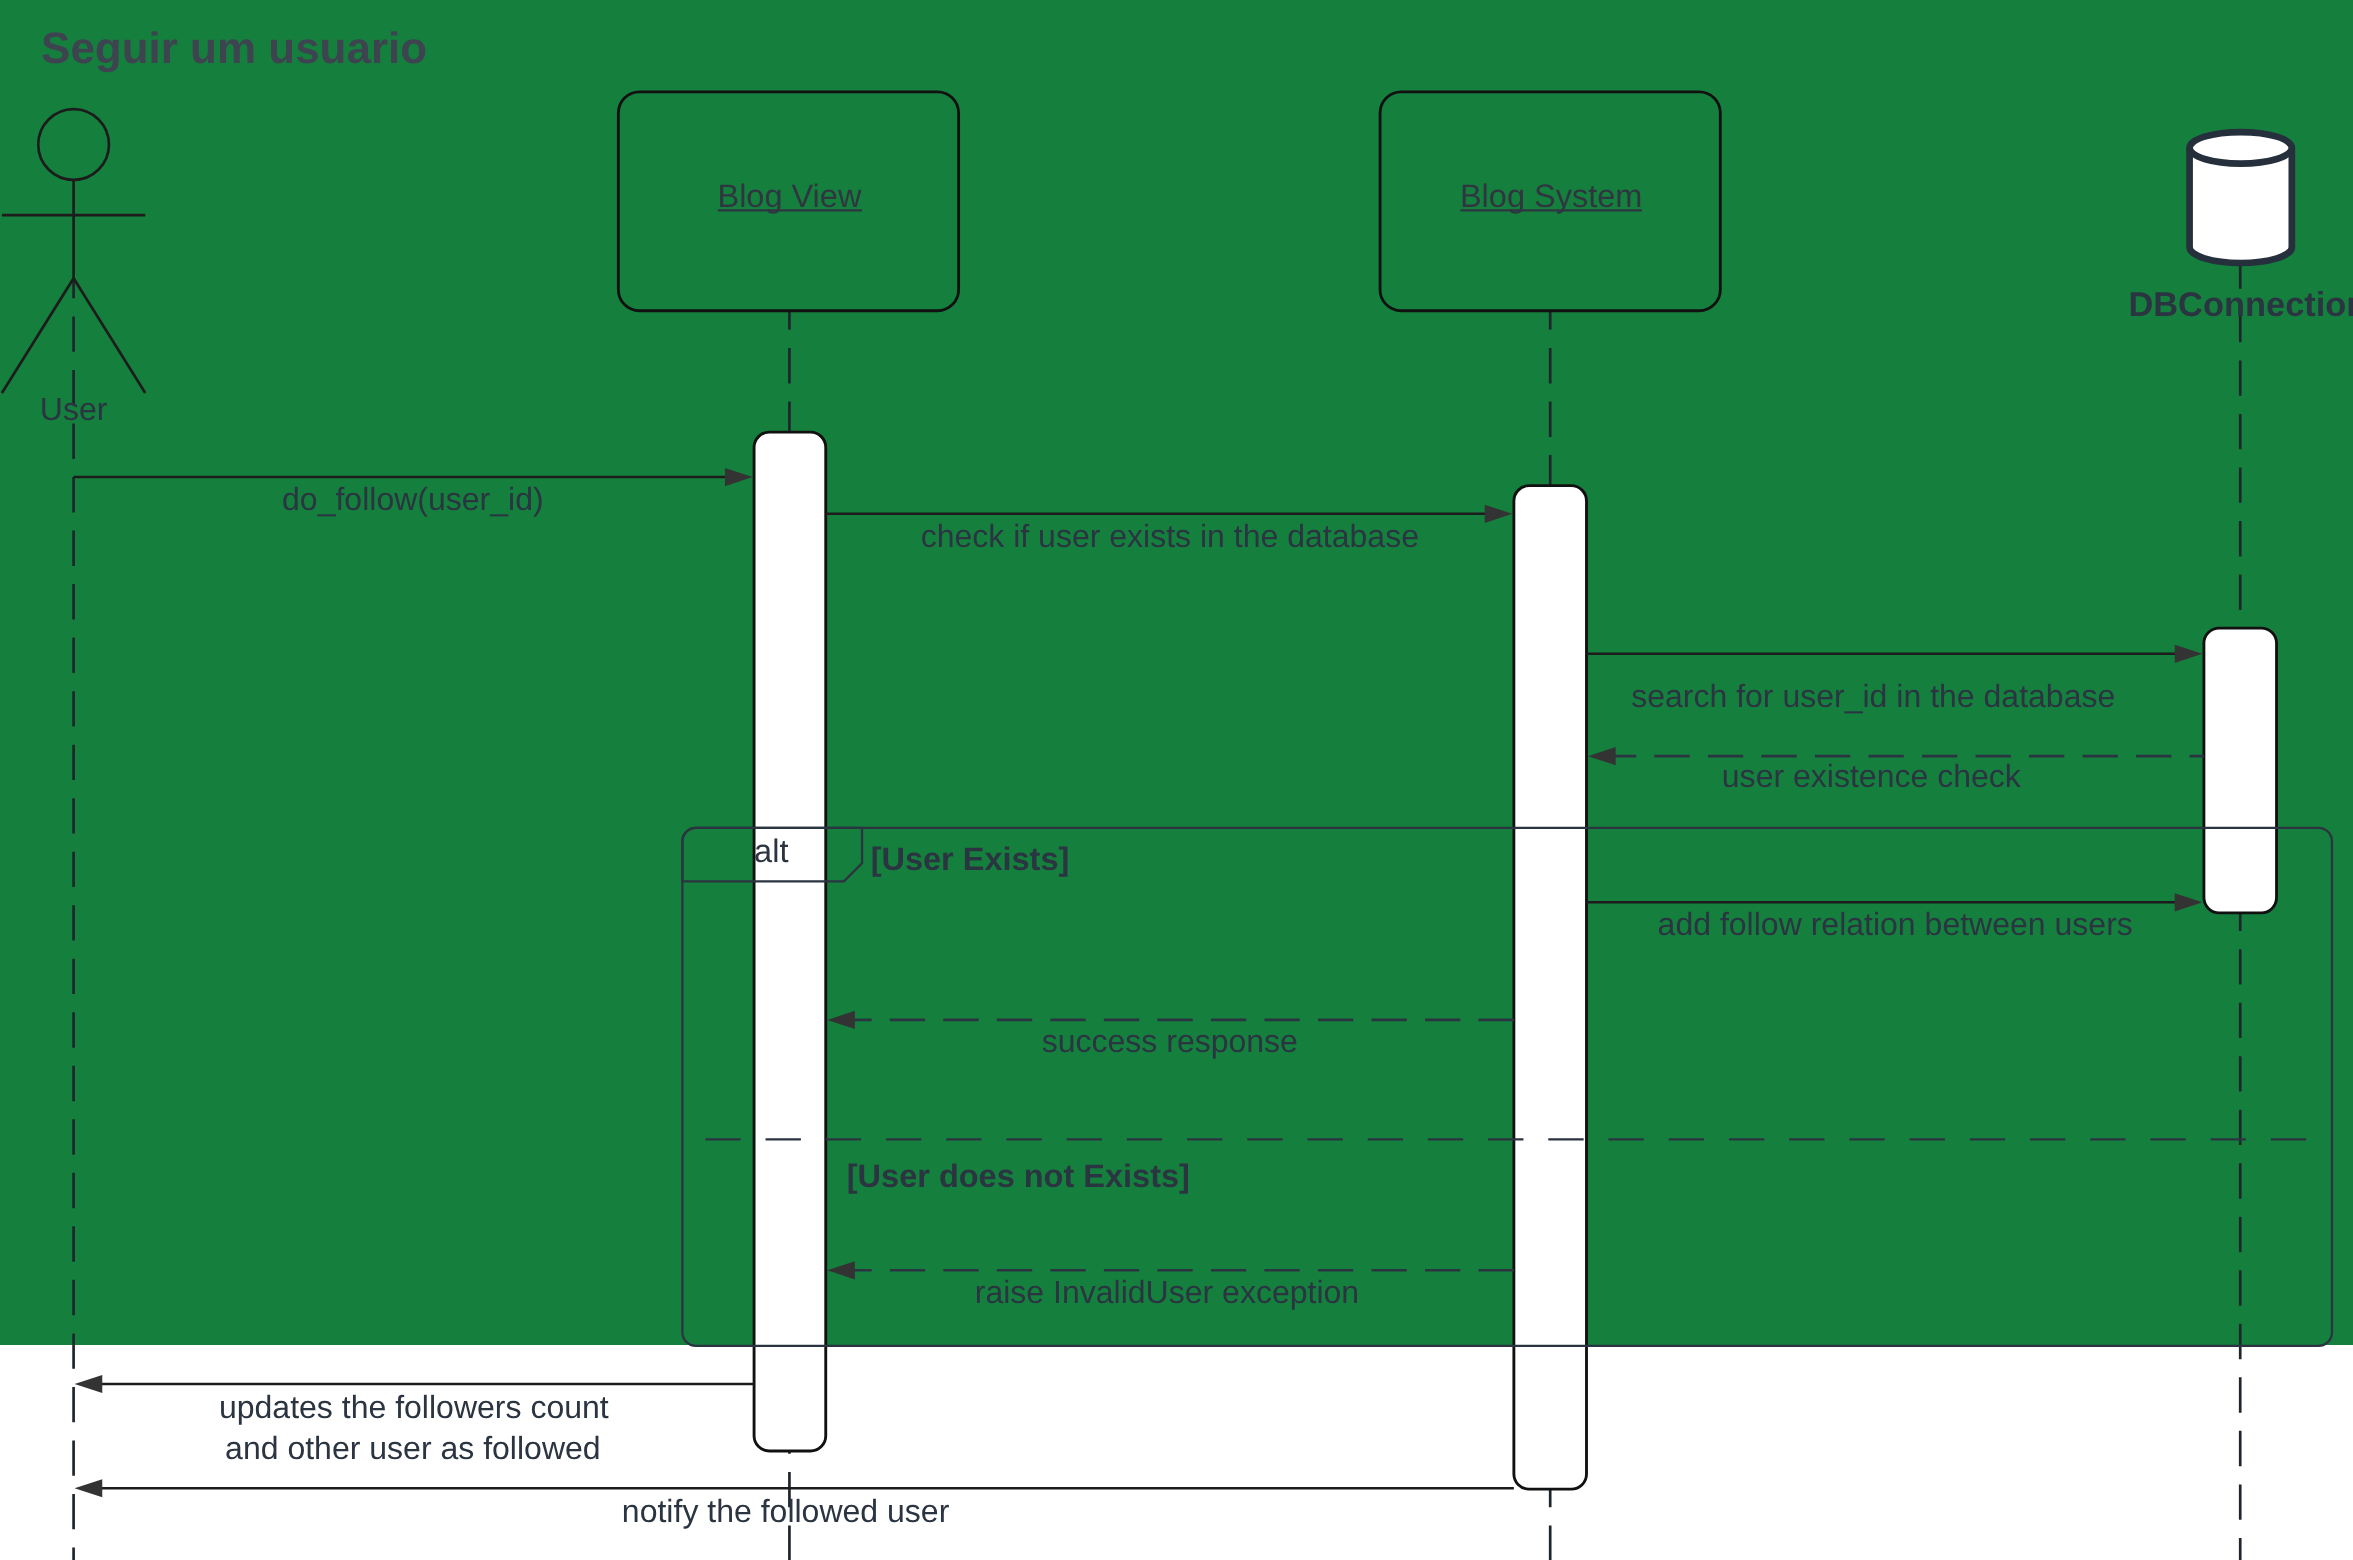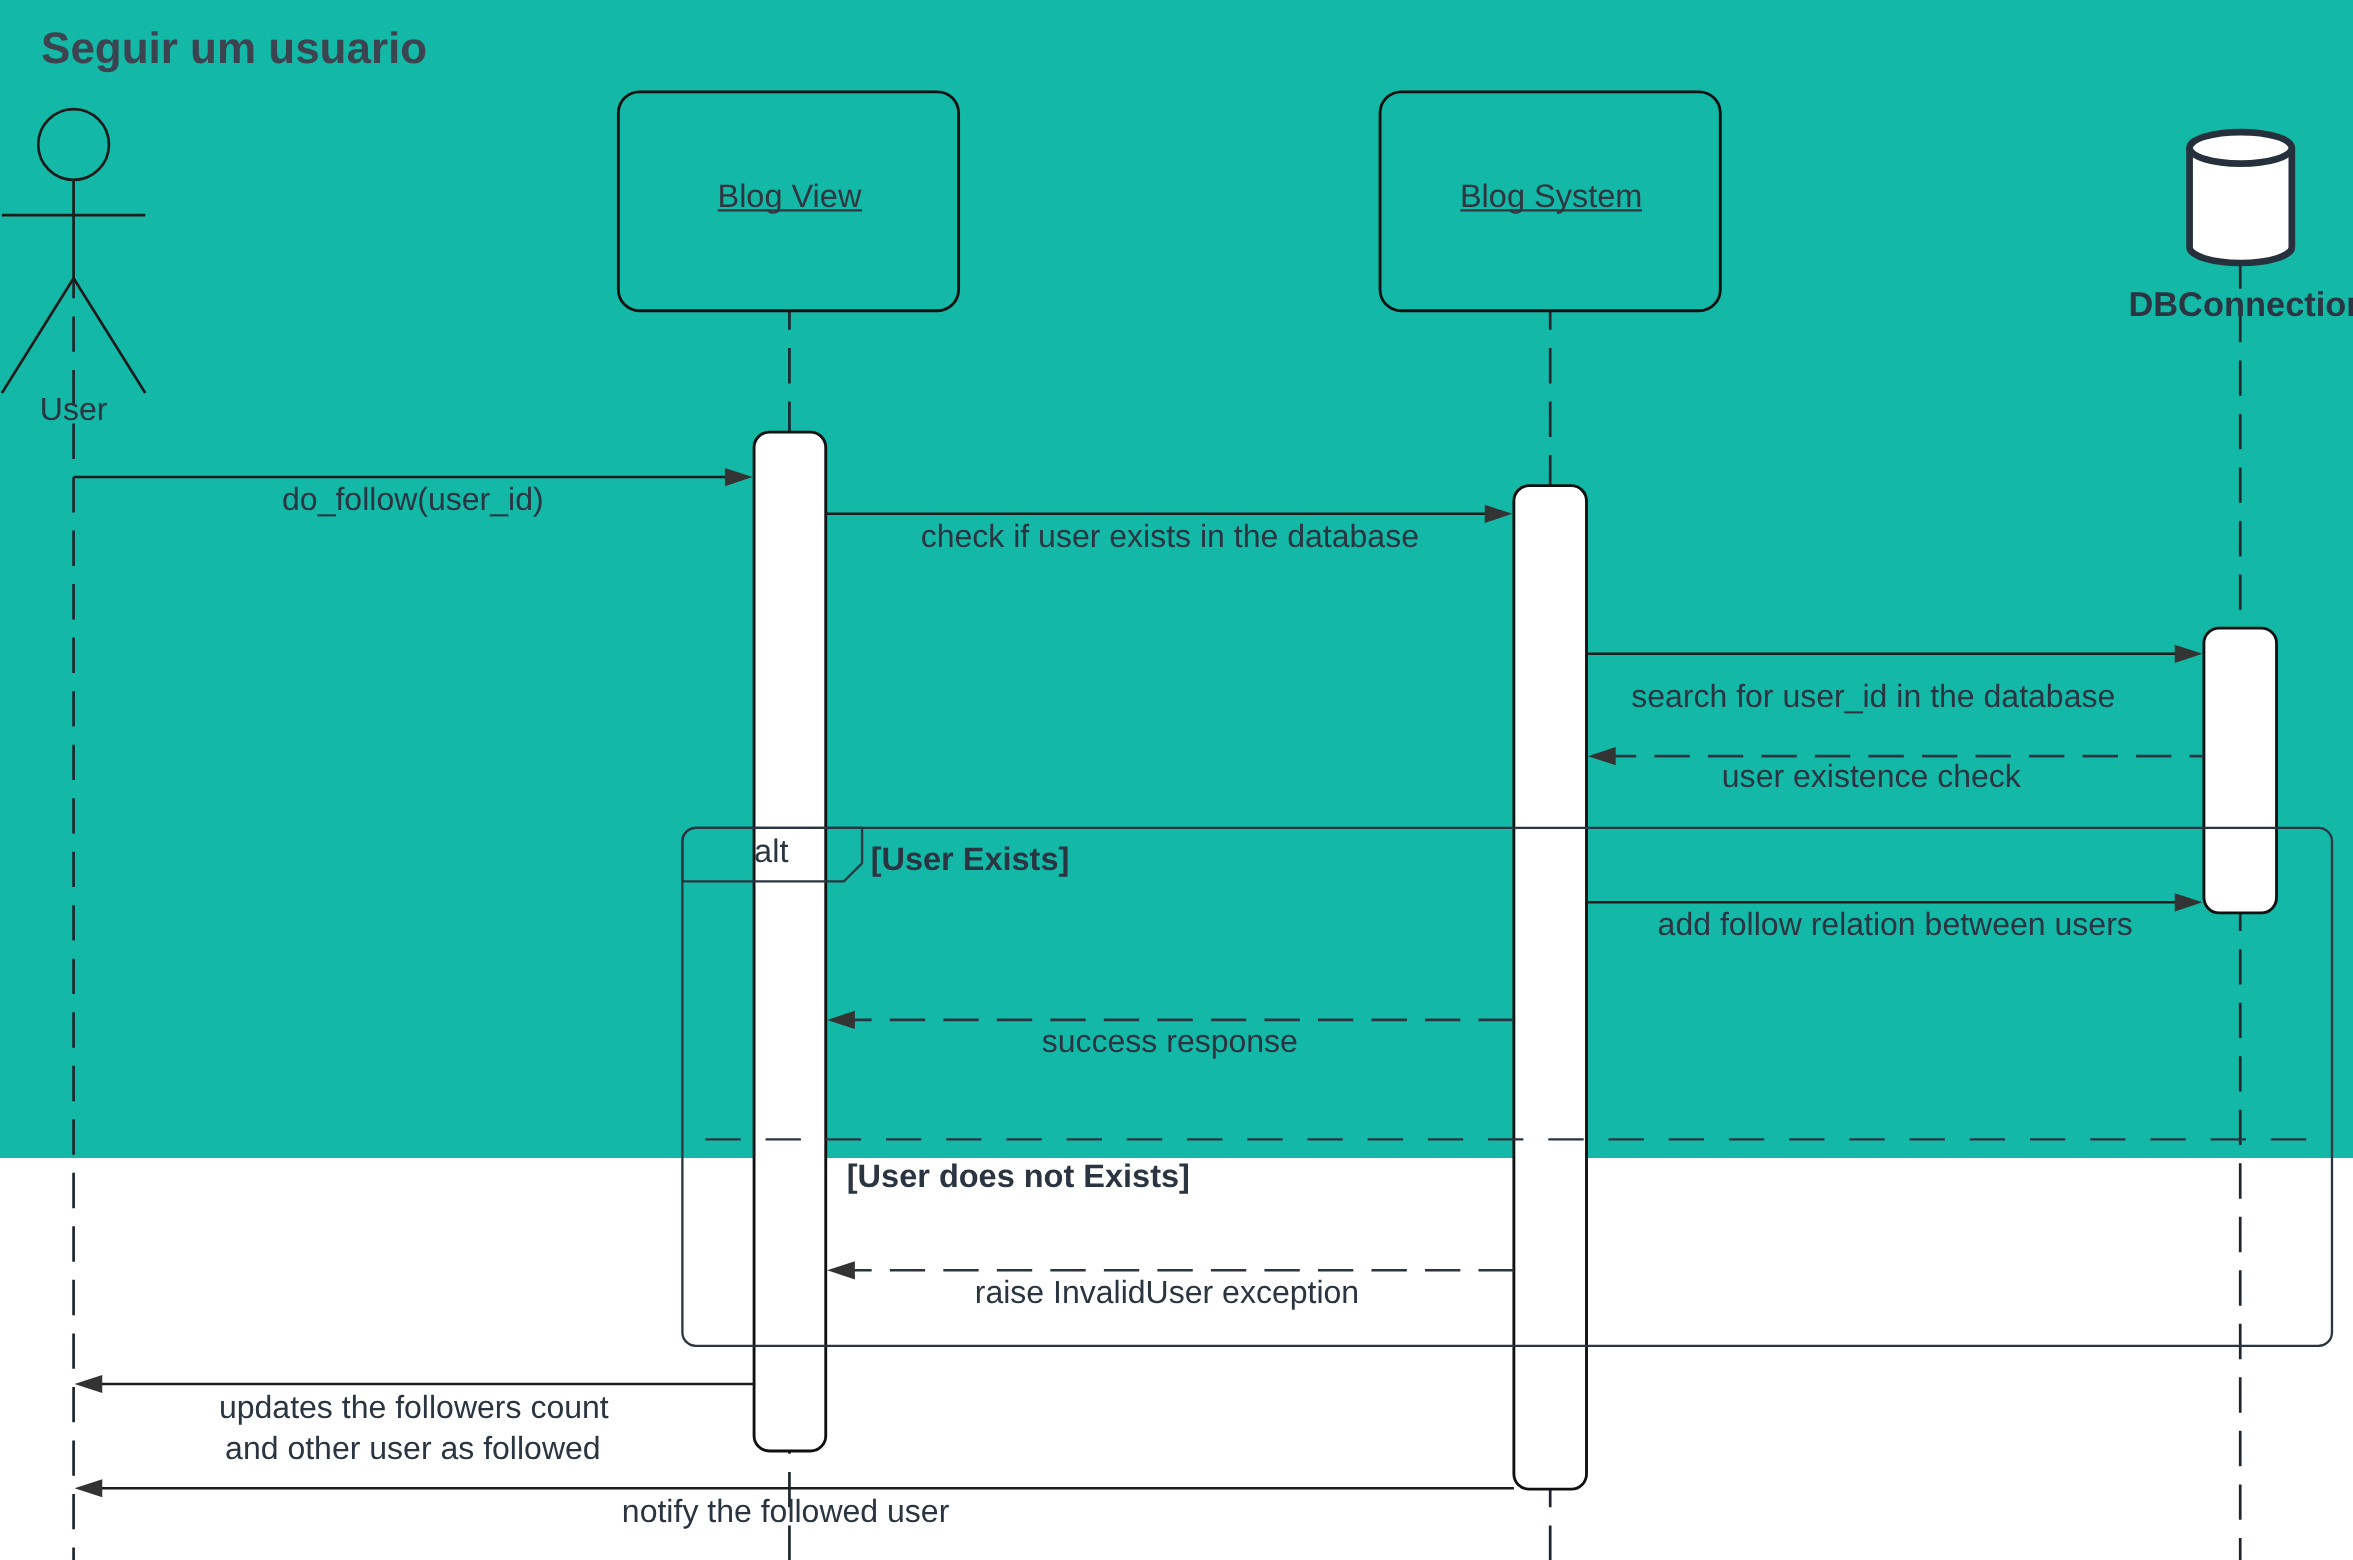--- a/index.html
+++ b/index.html
@@ -1,19 +1,19 @@
 <!DOCTYPE html>
 <html><head>
 <meta charset="utf-8">
 <title>Seguir um usuario</title>
 <style>
   html, body { margin:0; padding:0; background:#ffffff; }
   body { width:2353px; height:1561px; overflow:hidden;
          font-family:"Liberation Sans", sans-serif; }
-  #stage { position:relative; width:2353px; height:1158px; background:#14b8a6; }
+  #stage { position:relative; width:2353px; height:1345px; background:#15803d; }
   svg.diagram { position:absolute; left:0; top:0; width:2353px; height:1561px;
                 shape-rendering:geometricPrecision;
                 transform:translateZ(0); }
 
   .ln       { stroke:#1c1c1c; stroke-width:2.8; fill:none; }
   .ln-b     { stroke:#111111; stroke-width:3.0; fill:none; }
   .lifeline { stroke:#1e252d; stroke-width:2.8; fill:none; stroke-dasharray:37 19; }
   .actbar   { stroke:#111111; stroke-width:3.0; fill:#ffffff; }
   .msg      { stroke:#1c1c1c; stroke-width:2.6; fill:none; }
   .msg-dash { stroke:#2b3441; stroke-width:2.7; fill:none; stroke-dasharray:37 19; }

